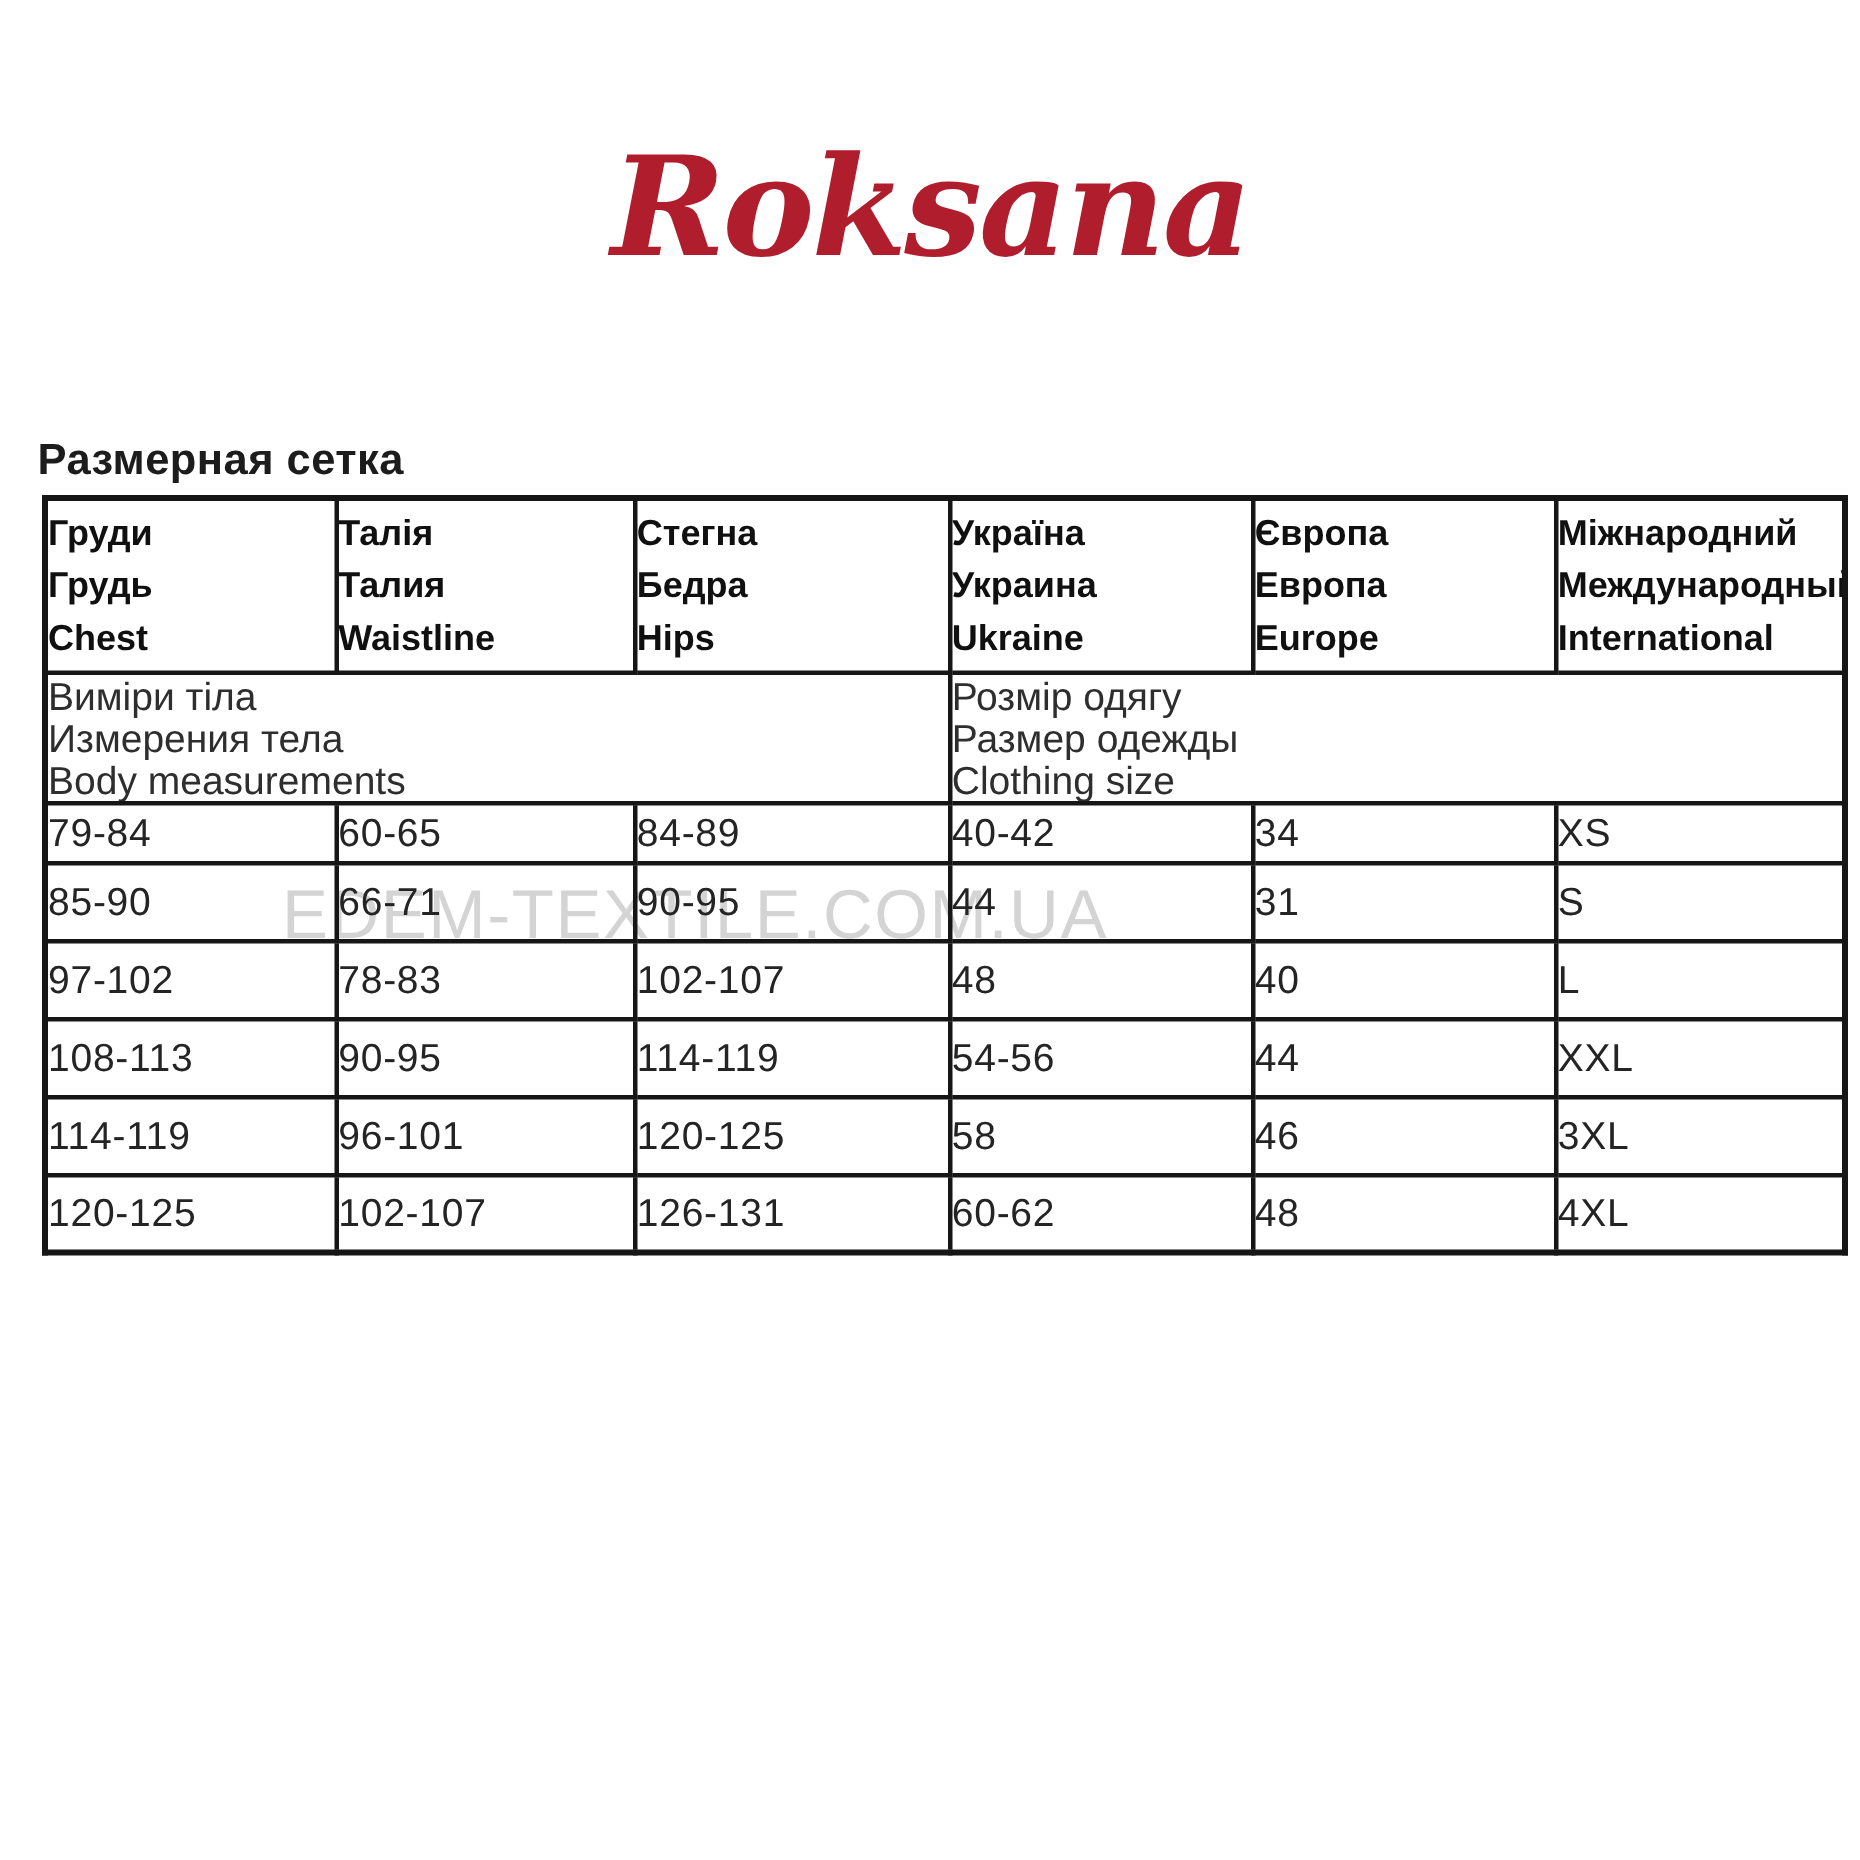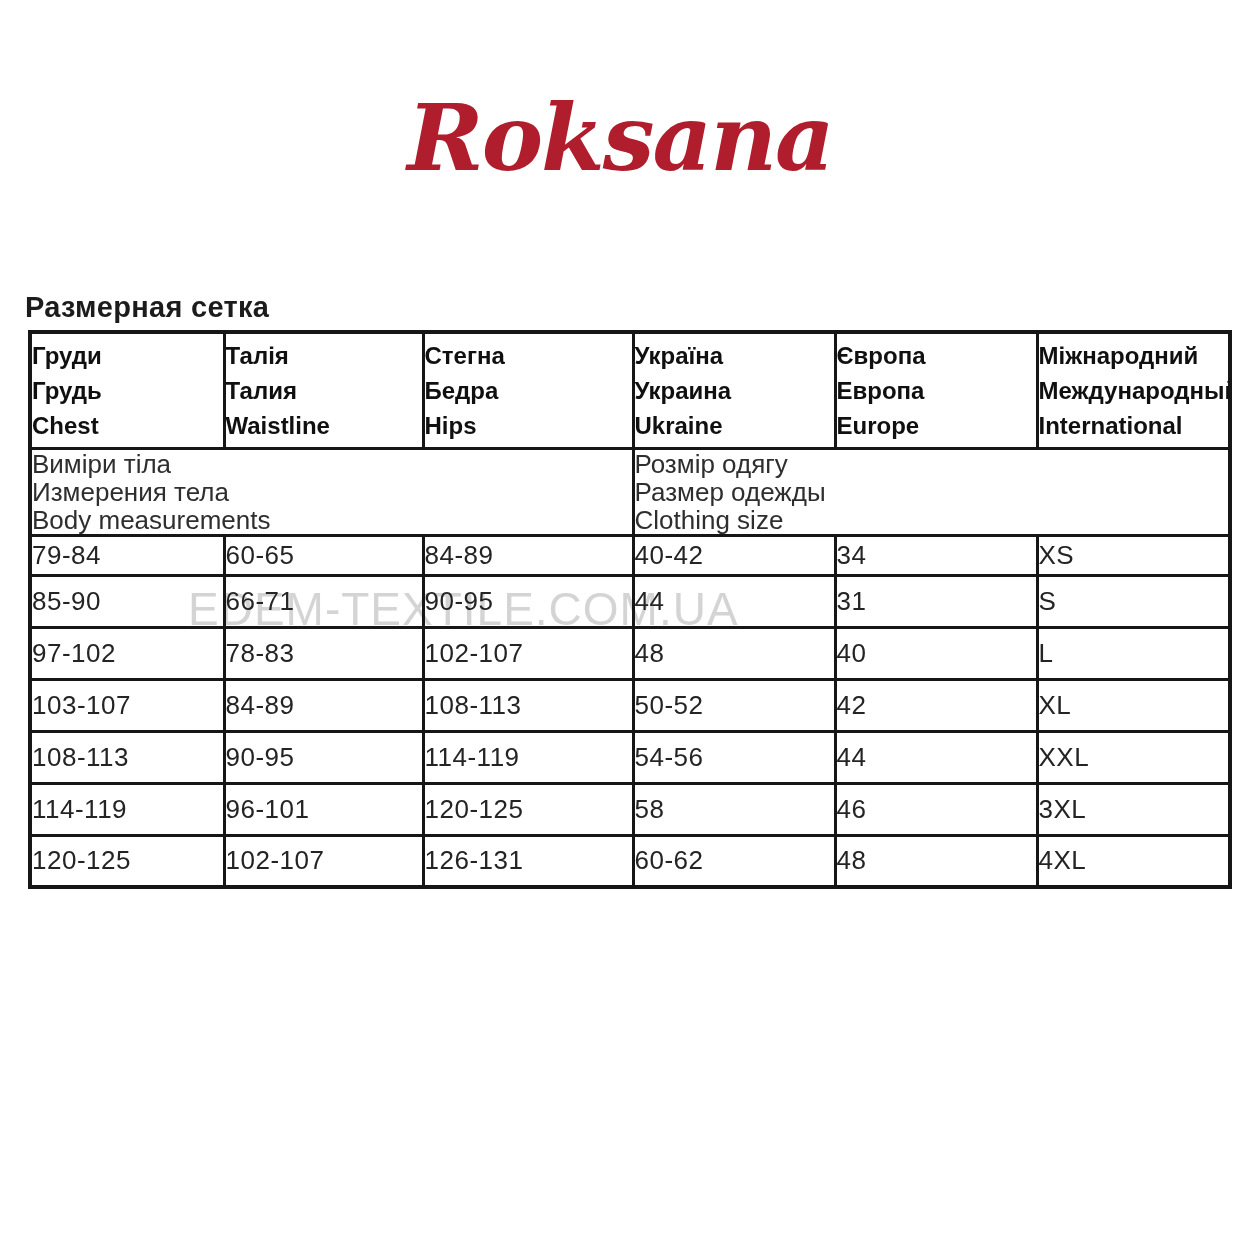--- a/index.html
+++ b/index.html
@@ -145,28 +145,20 @@
       </tr>
       <tr>
         <td>97-102</td>
         <td>78-83</td>
         <td>102-107</td>
         <td>48</td>
         <td>40</td>
         <td>L</td>
       </tr>
       <tr>
-        <td>103-107</td>
-        <td>84-89</td>
-        <td>108-113</td>
-        <td>50-52</td>
-        <td>42</td>
-        <td>XL</td>
-      </tr>
-      <tr>
         <td>108-113</td>
         <td>90-95</td>
         <td>114-119</td>
         <td>54-56</td>
         <td>44</td>
         <td>XXL</td>
       </tr>
       <tr>
         <td>114-119</td>
         <td>96-101</td>

